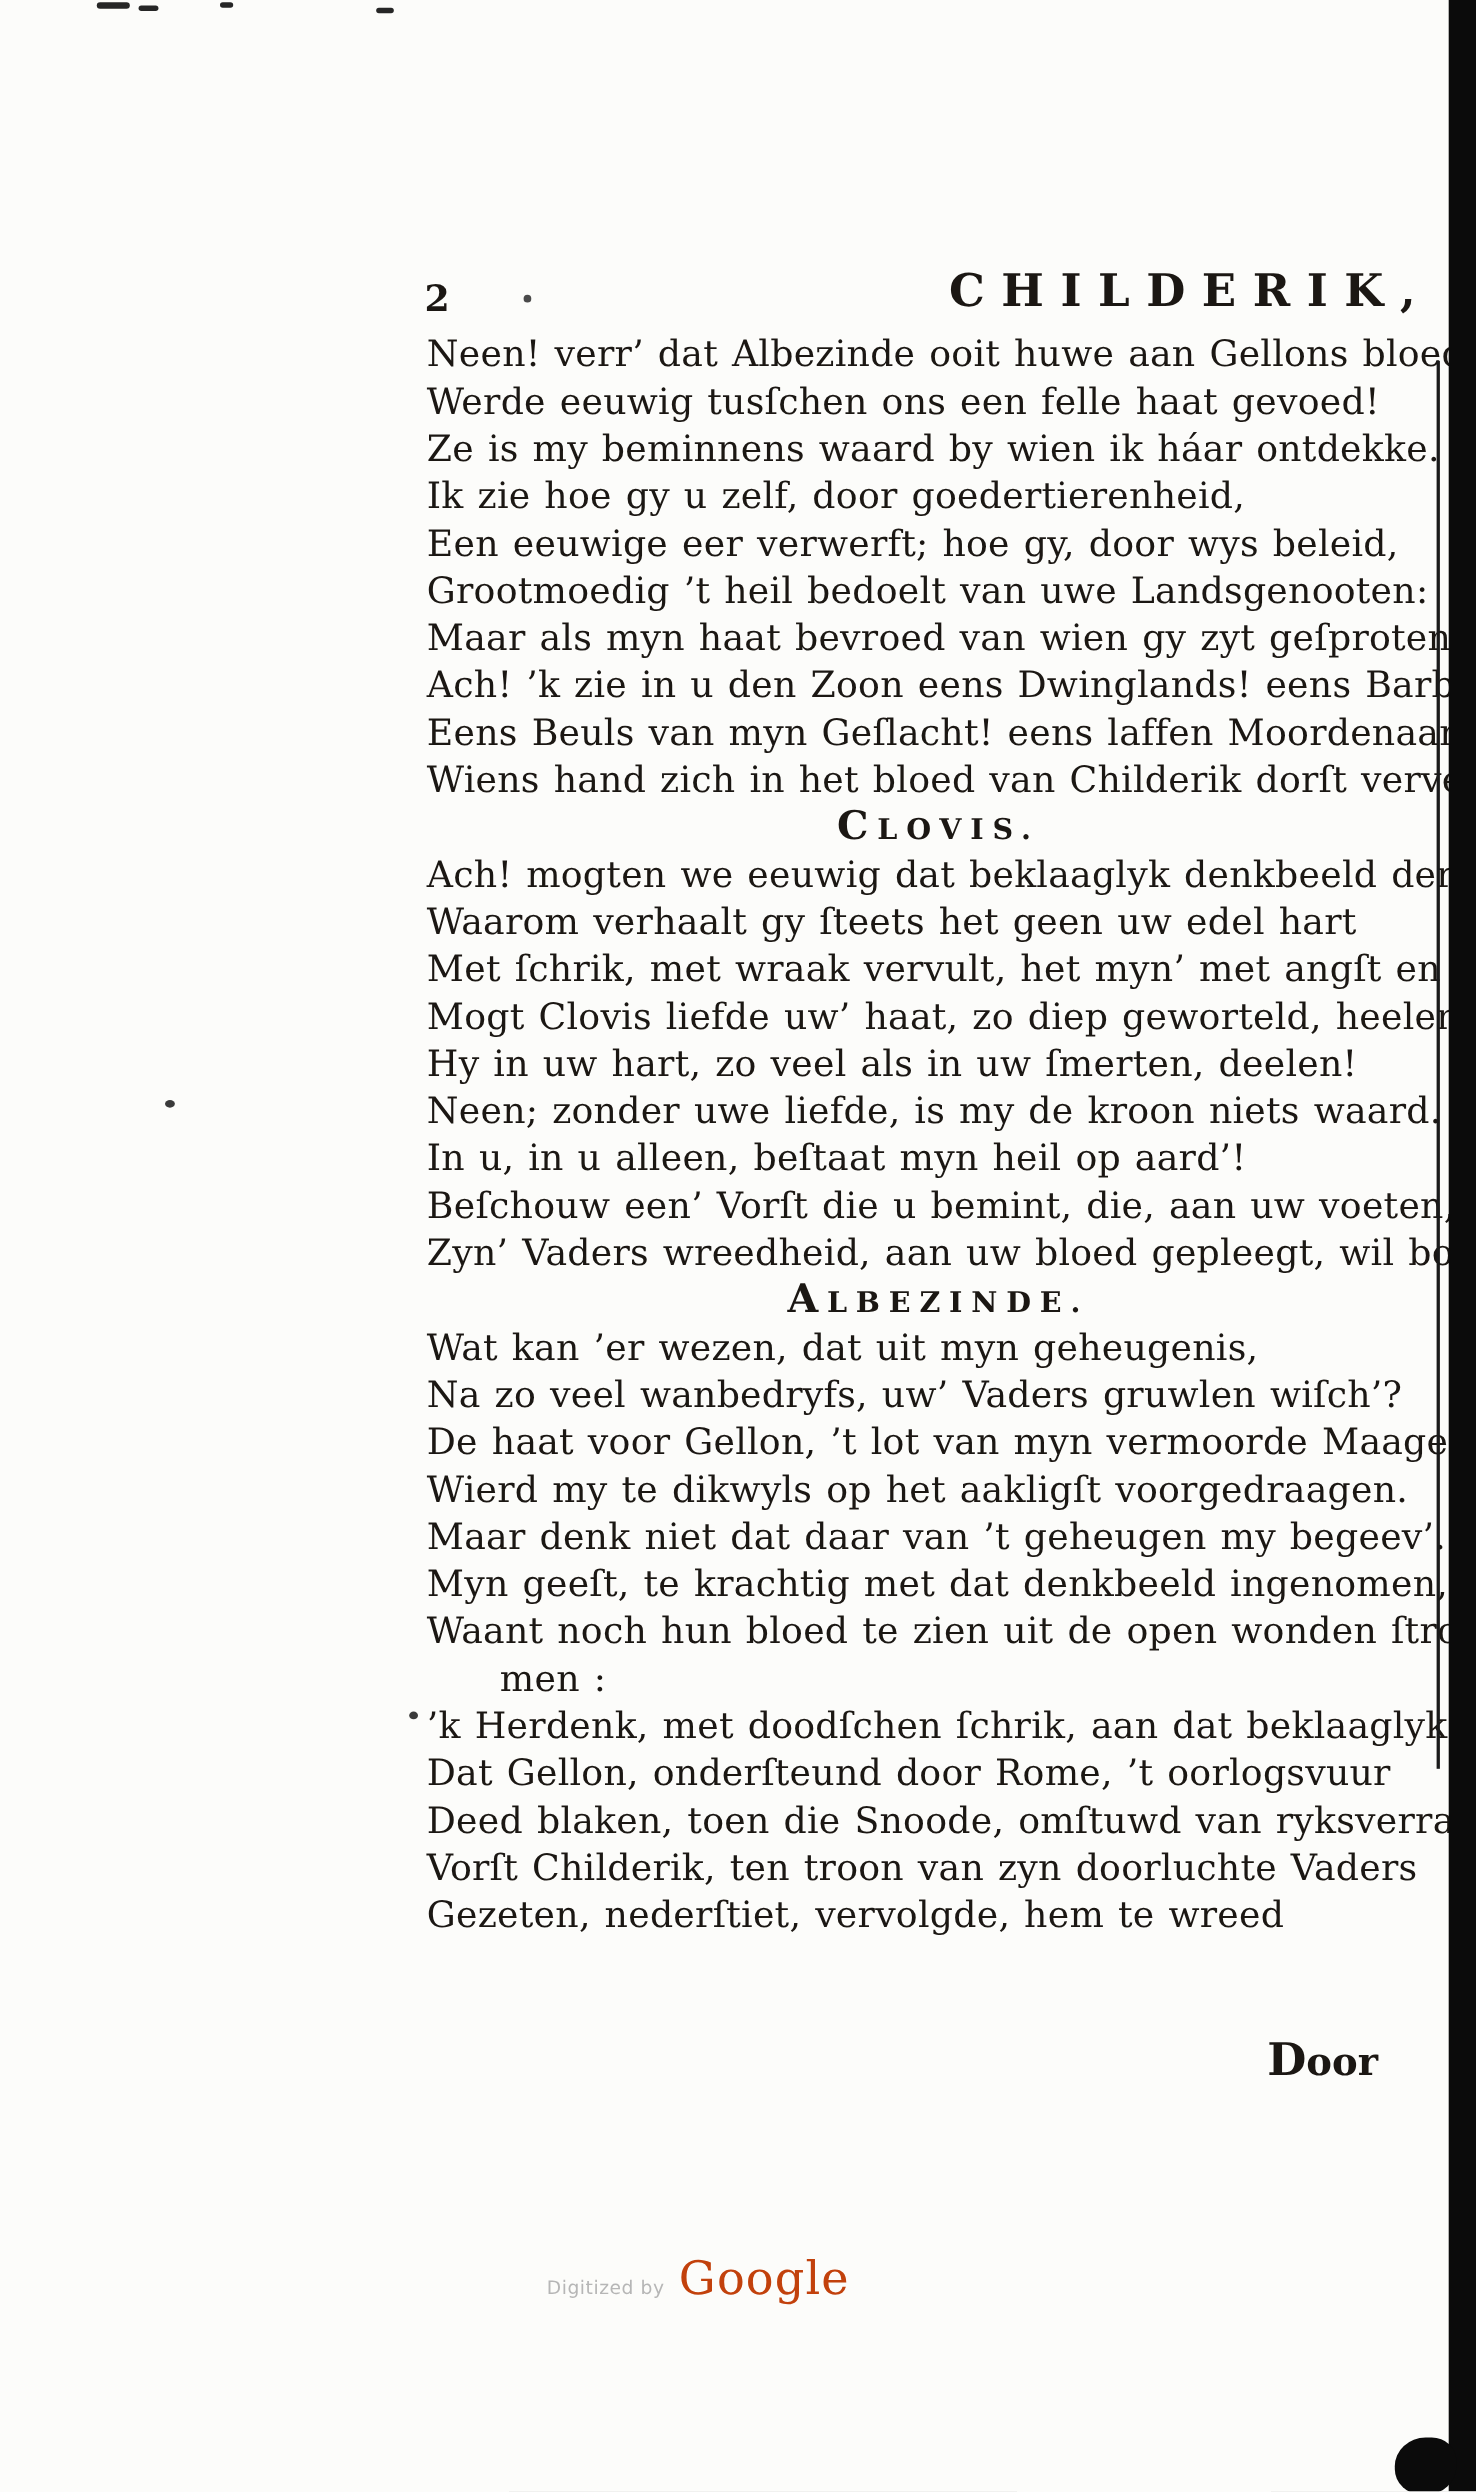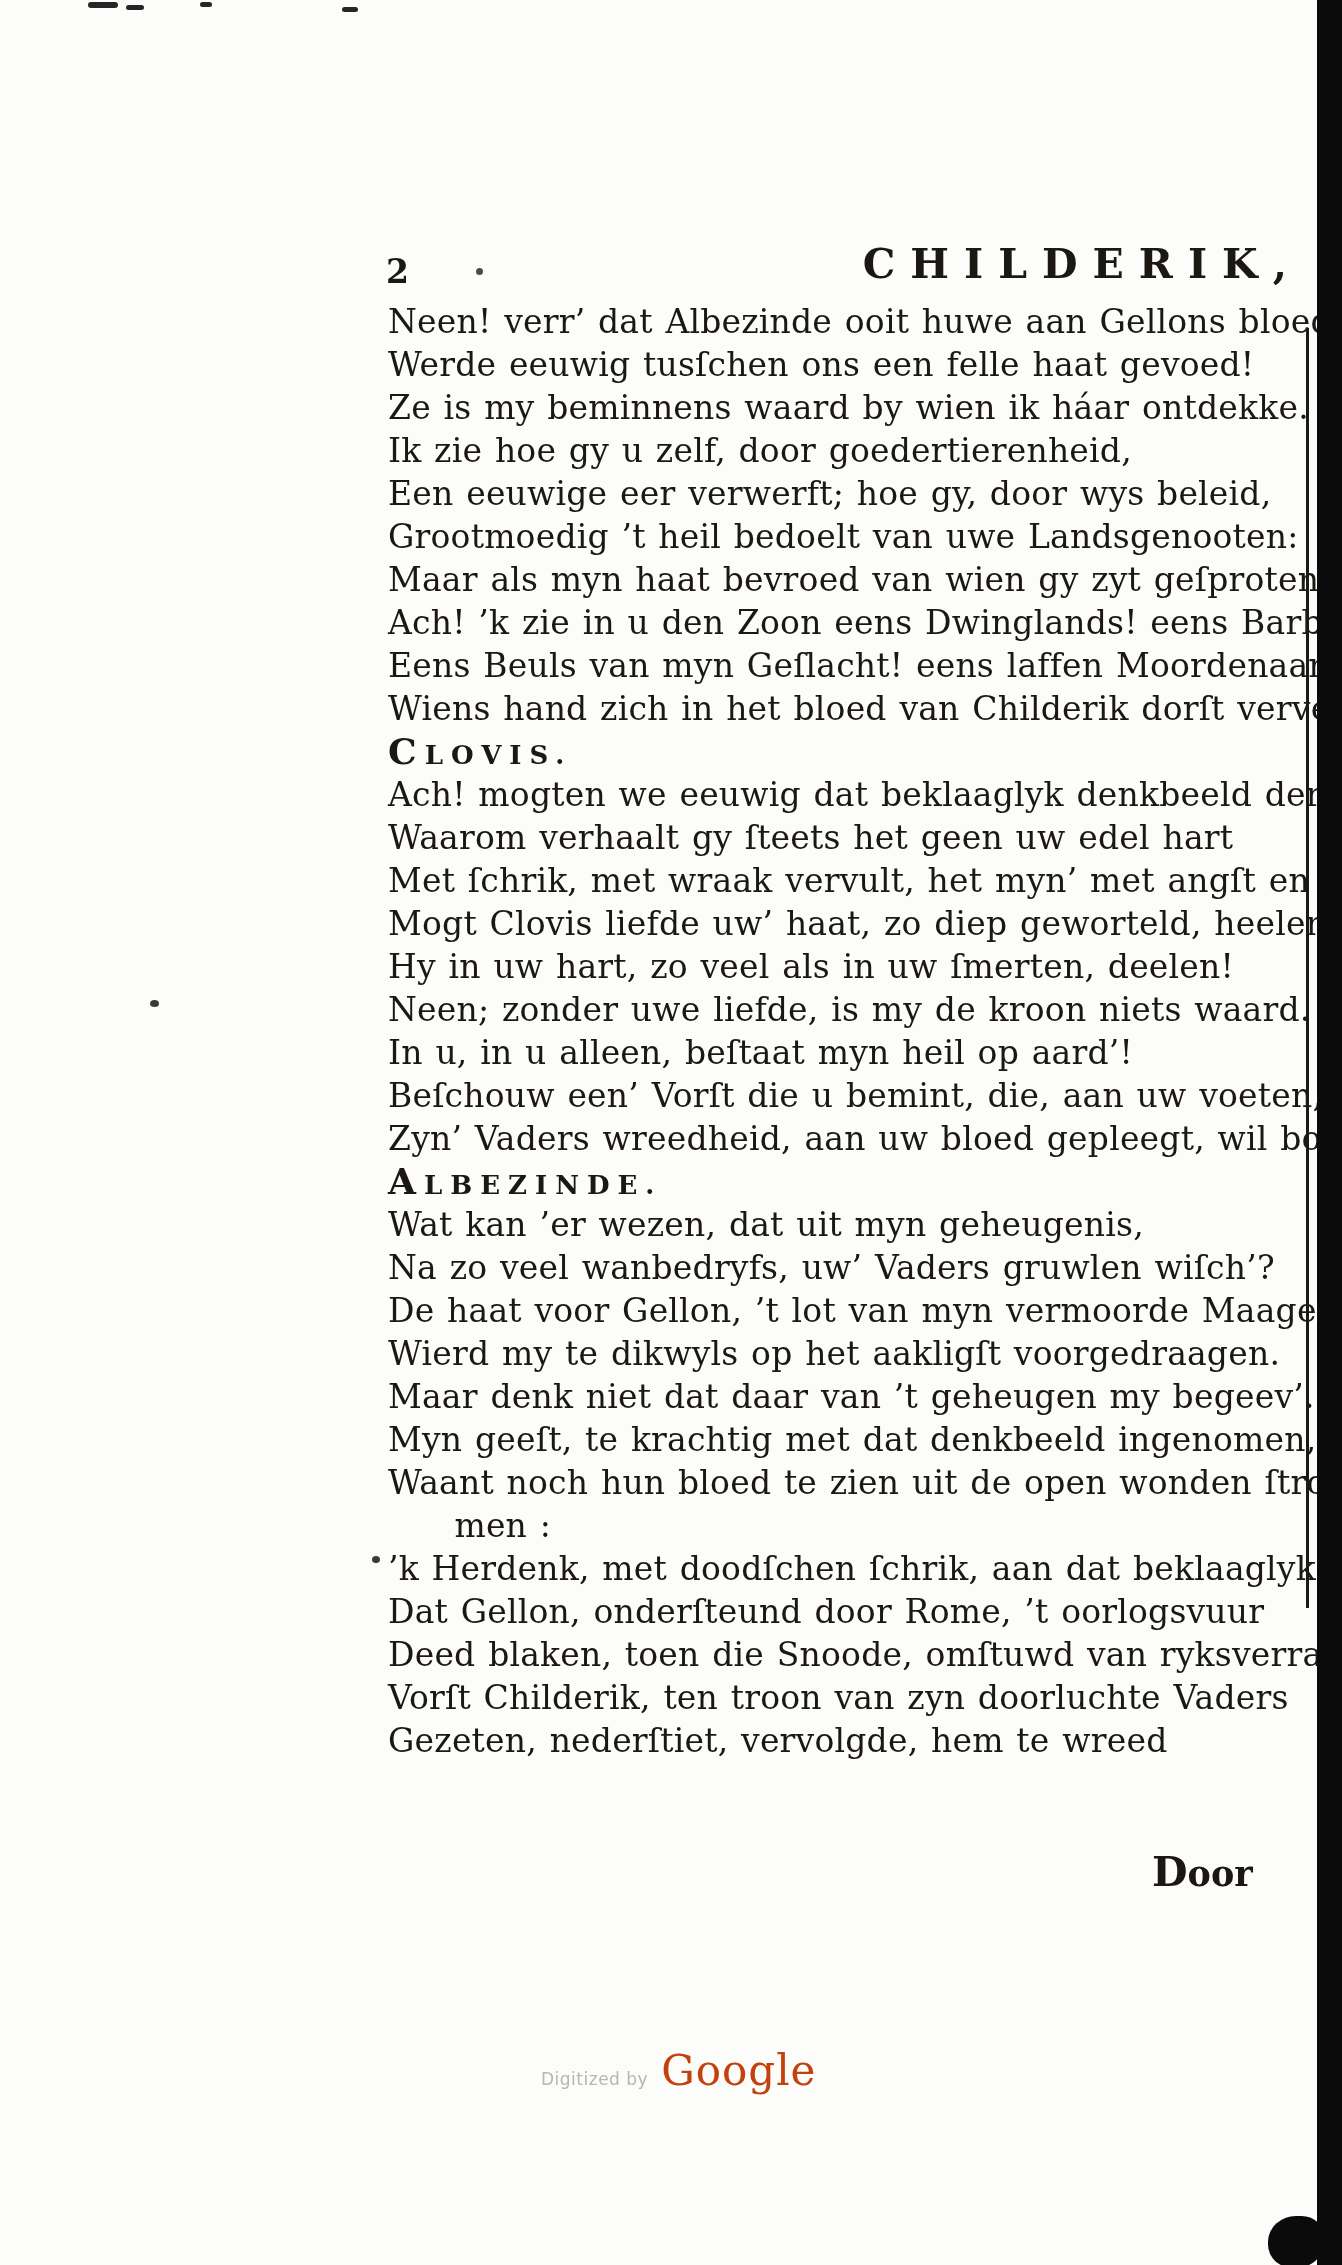--- a/index.html
+++ b/index.html
@@ -43,20 +43,21 @@
     font-size: 33px;
     line-height: 43px;
     height: 43px;
     white-space: pre;
     letter-spacing: 0.2px;
     word-spacing: 2px;
   }
   .speaker-row {
     height: 43px;
     line-height: 43px;
+    text-align: center;
     font-size: 26px;
     font-weight: bold;
     letter-spacing: 8px;
     text-transform: uppercase;
   }
   .speaker-row::first-letter {
     font-size: 36px;
   }
   .catchword {
     position: absolute;
@@ -67,21 +68,20 @@
   }
   .catchword::first-letter { font-size: 41px; }
   
   .watermark {
     position: absolute;
     left: 497px;
     top: 2046px;
     display: flex;
     align-items: baseline;
     gap: 13px;
-    margin-left: 44px;
   }
   .wm-small {
     font-family: "DejaVu Sans", "Liberation Sans", sans-serif;
     font-size: 17px;
     color: #b6b6b6;
     letter-spacing: 0.5px;
   }
   .wm-logo {
     font-family: "DejaVu Serif", "Liberation Serif", serif;
     font-size: 42px;

